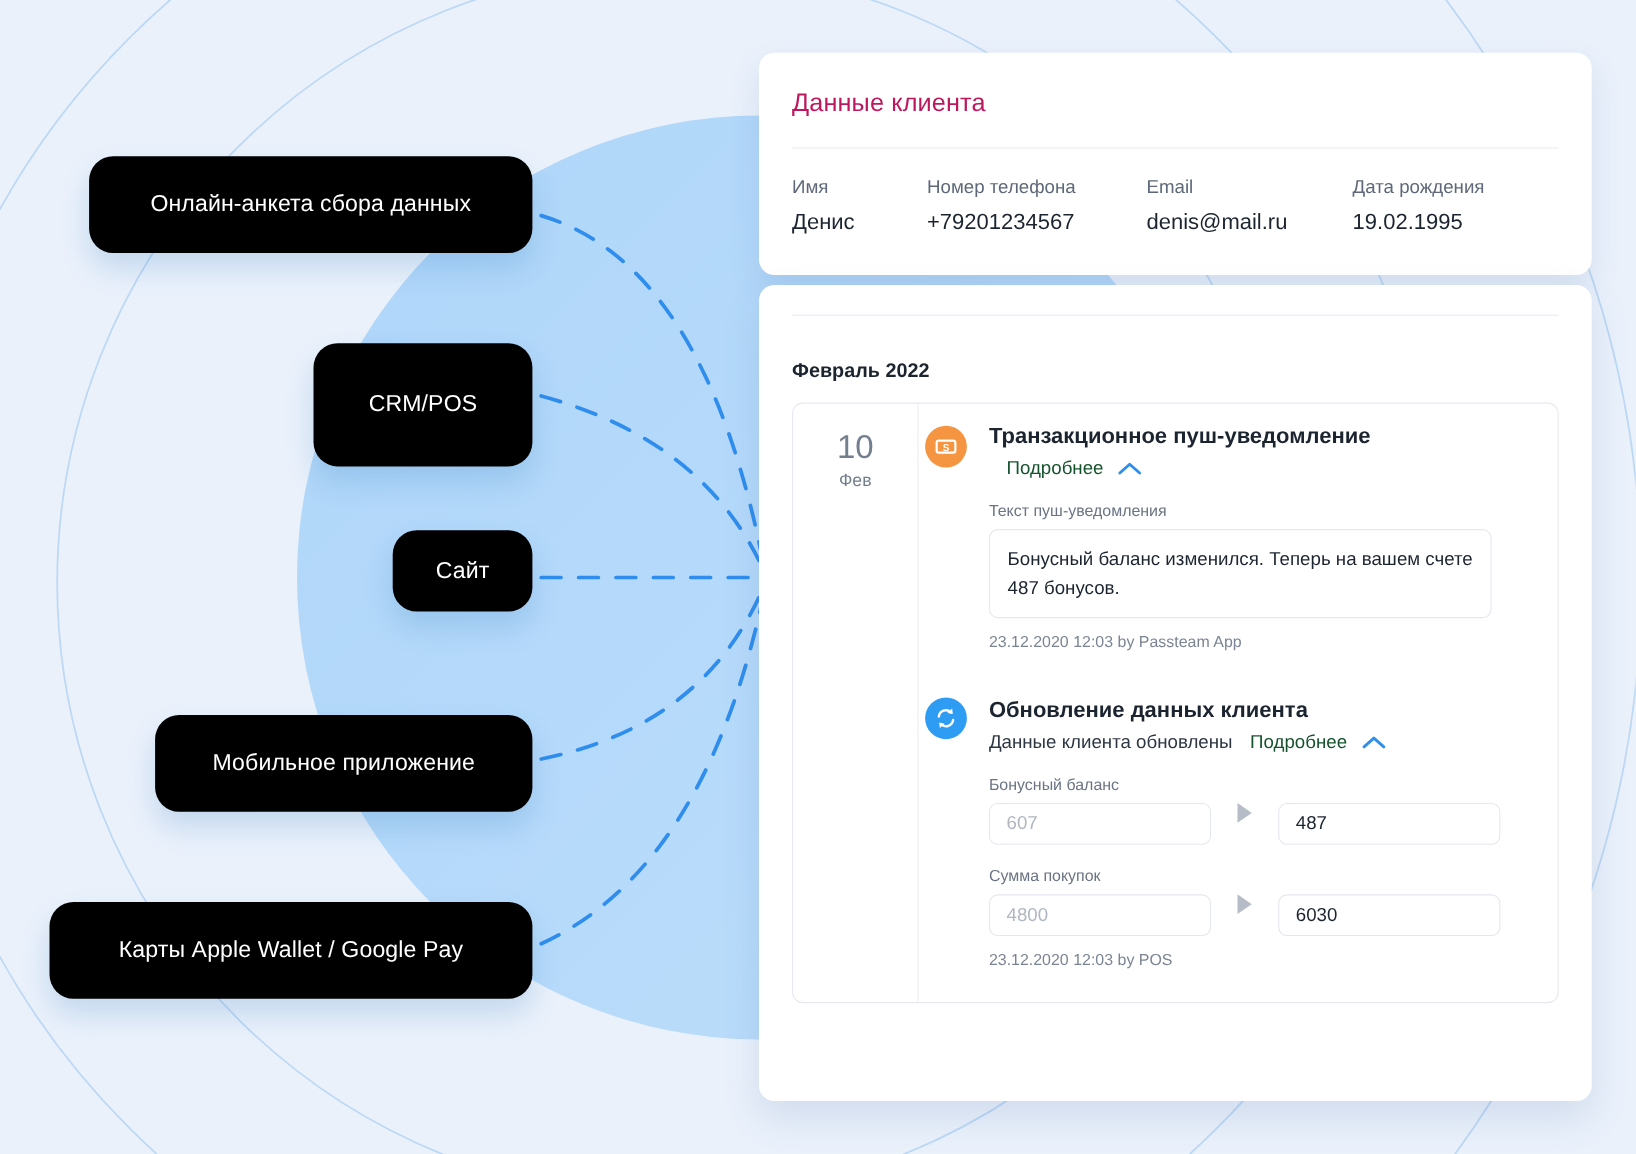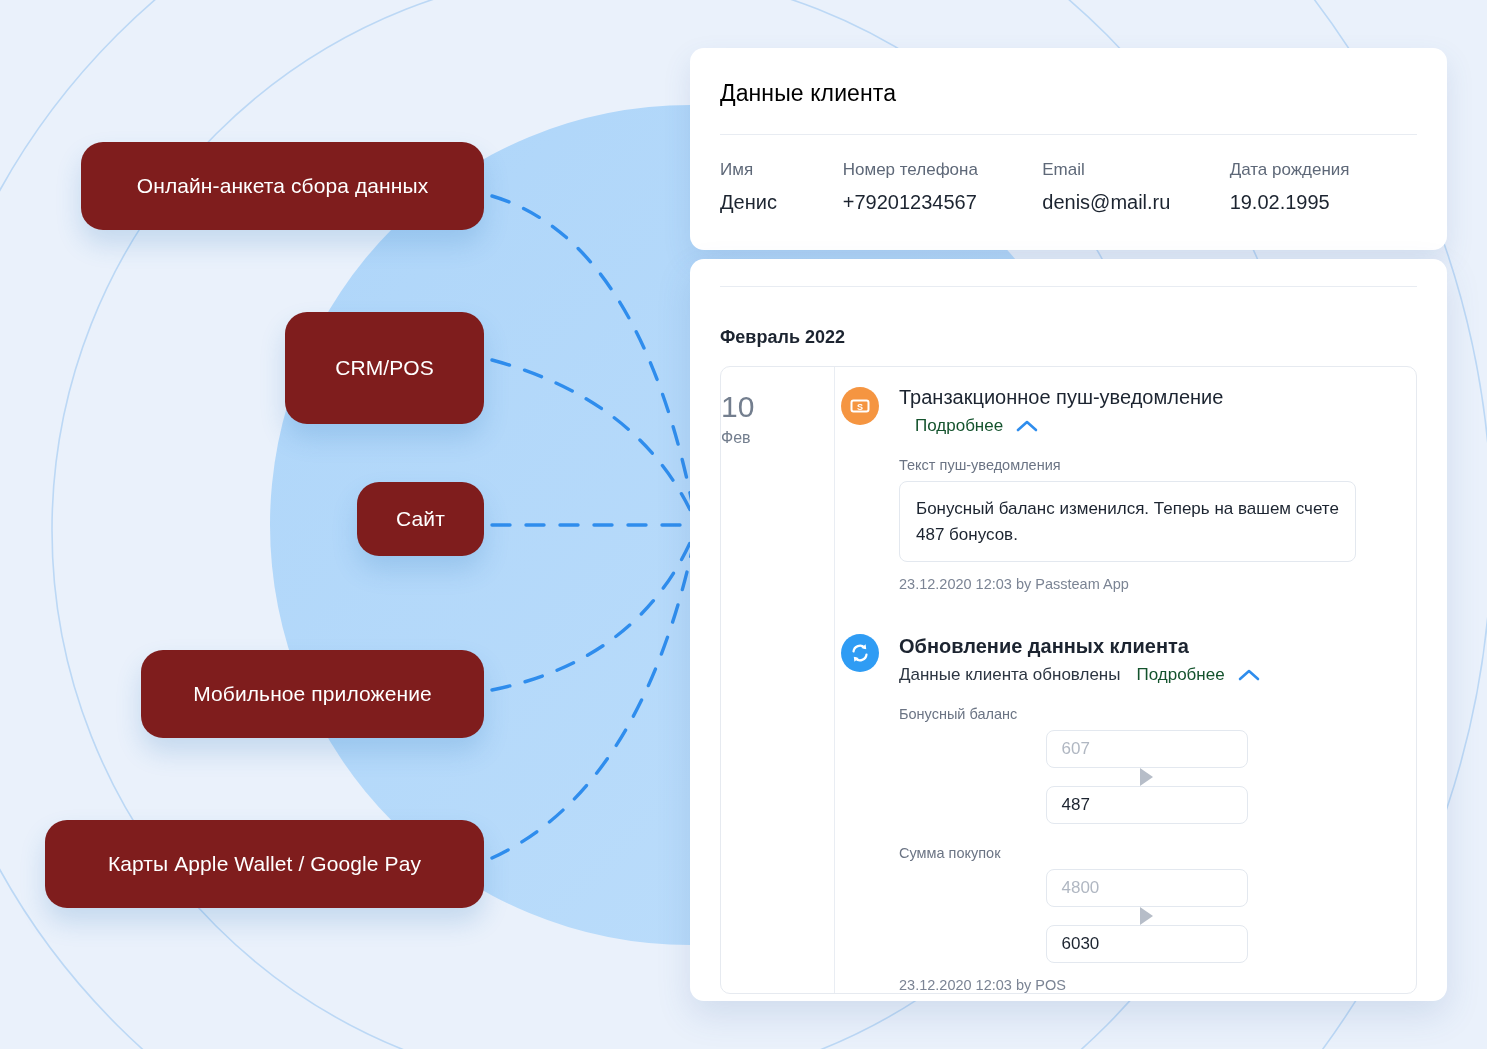--- a/index.html
+++ b/index.html
@@ -20,21 +20,21 @@
     position: absolute;
     left: 0; top: 0;
     width: 1487px; height: 1049px;
     z-index: 0;
   }
 
   
   .channel-btn {
     position: absolute;
     z-index: 3;
-    background: #7f1d1d;
+    background: #000000;
     color: #ffffff;
     border-radius: 22px;
     display: flex;
     align-items: center;
     justify-content: center;
     font-size: 21px;
     letter-spacing: 0.1px;
     box-shadow: 0 14px 26px rgba(47,120,190,0.20);
     box-sizing: border-box;
     padding: 0 18px;
@@ -59,21 +59,21 @@
     left: 690px; top: 48px; width: 757px; height: 202px;
     box-shadow: 0 12px 28px rgba(60,100,160,0.13);
   }
   #history-panel {
     left: 690px; top: 259px; width: 757px; height: 742px;
     box-shadow: 0 14px 34px rgba(60,100,160,0.15);
   }
 
   .panel-title {
     font-size: 23px;
-    color: #000000;
+    color: #be185d;
     padding: 32px 0 0 30px;
     letter-spacing: 0.1px;
   }
   .panel-divider {
     height: 1px;
     background: #e8ecf2;
     margin: 27px 30px 0 30px;
   }
 
   
@@ -111,20 +111,21 @@
     background: #fff;
     display: flex;
     min-height: 546px;
     box-sizing: border-box;
   }
 
   .event-date-col {
     width: 114px;
     flex: 0 0 114px;
     border-right: 1px solid #e9edf3;
+    text-align: center;
     padding-top: 24px;
     box-sizing: border-box;
   }
   .event-day {
     font-size: 30px;
     color: #737e8e;
     line-height: 1.05;
   }
   .event-month {
     font-size: 16px;
@@ -154,21 +155,21 @@
   }
   .event-icon.orange { background: #f59541; }
   .event-icon.blue   { background: #2f9cf4; top: 0; }
 
   .event-title {
     font-size: 20px;
     color: #1c2430;
     font-weight: bold;
     line-height: 1.25;
   }
-  #event-item-1 .event-title { font-weight: normal; }
+  #event-item-1 .event-title { font-weight: bold; }
 
   .event-subrow {
     display: flex;
     align-items: center;
     margin-top: 6px;
   }
   .event-sub {
     font-size: 17px;
     color: #2d3642;
   }
@@ -200,23 +201,21 @@
     box-sizing: border-box;
   }
   .meta-line {
     font-size: 14.5px;
     color: #7b8494;
     margin-top: 14px;
   }
 
   .change-row {
     display: flex;
-    align-items: center;
     margin-top: 0;
-    flex-direction: column;
   }
   .input-box {
     border: 1px solid #e3e8ef;
     border-radius: 8px;
     height: 38px;
     width: 202px;
     display: flex;
     align-items: center;
     padding: 0 15px;
     box-sizing: border-box;

